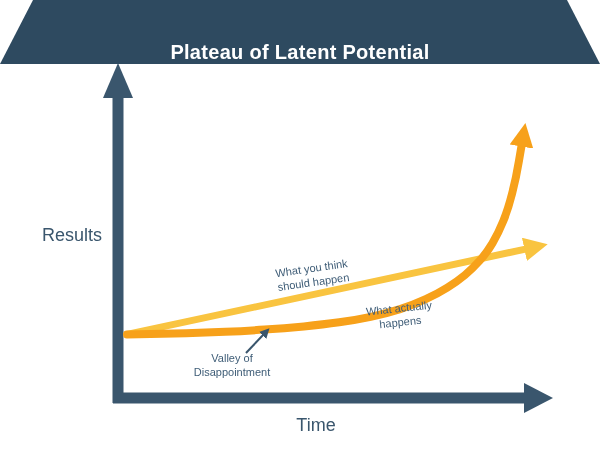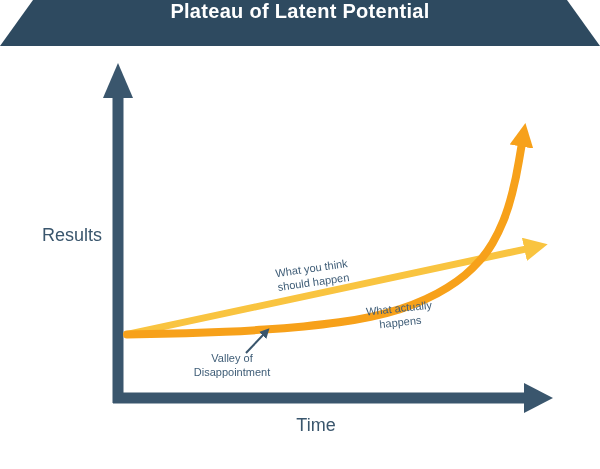--- a/index.html
+++ b/index.html
@@ -1,23 +1,23 @@
 <!DOCTYPE html>
 <html><head>
 <meta charset="utf-8">
 <style>
   html,body{margin:0;padding:0;background:#fff;}
   .page{
     width:600px;height:469px;position:relative;overflow:hidden;background:#fff;
     font-family:"Liberation Sans",sans-serif;
   }
   .header{
-    position:absolute;top:0;left:0;width:600px;height:46px;
+    position:absolute;top:0;left:0;width:600px;height:64px;
     clip-path:polygon(5.5% 0,94.5% 0,100% 100%,0 100%);
-    display:flex;align-items:flex-start;justify-content:center;
+    display:flex;align-items:flex-end;justify-content:center;
   }
   .title{color:#ffffff;font-size:20px;font-weight:bold;letter-spacing:.3px;}
   .chart-svg{position:absolute;top:46px;left:0;}
   text{font-family:"Liberation Sans",sans-serif;}
   .txt-slate{font-size:18px;}
   .txt-label{font-size:11px;}
 </style>
 </head>
 <body>
 

